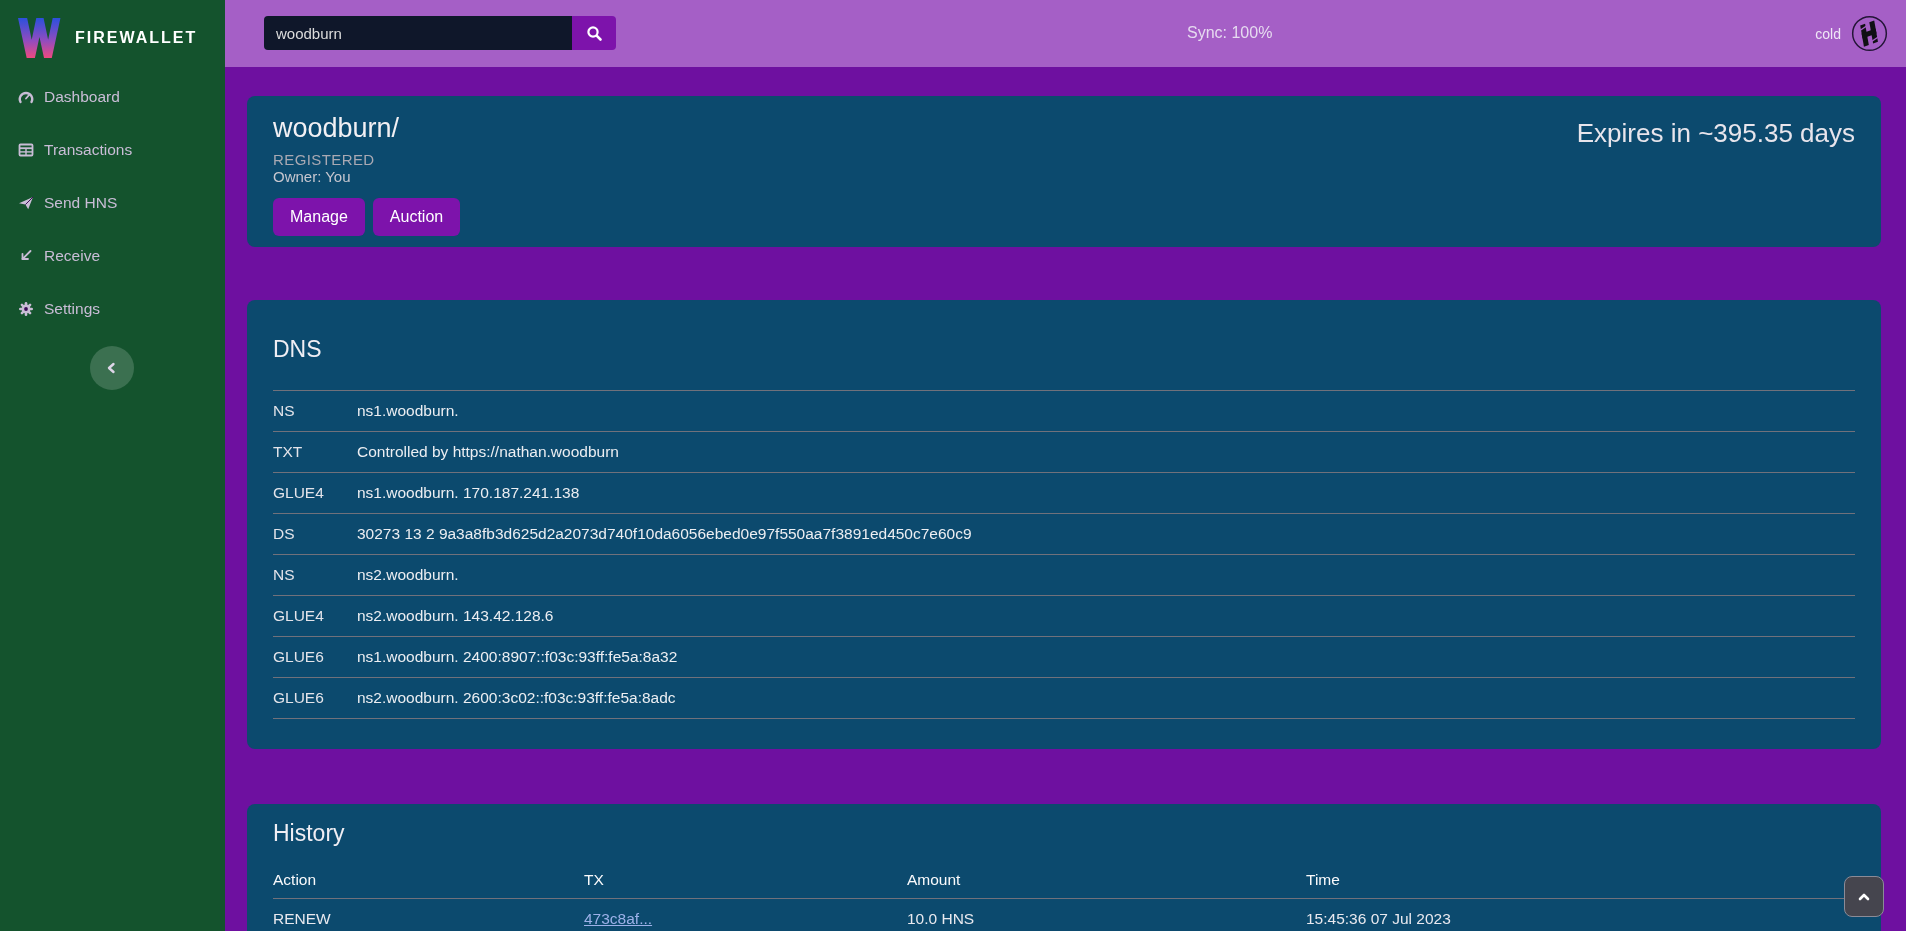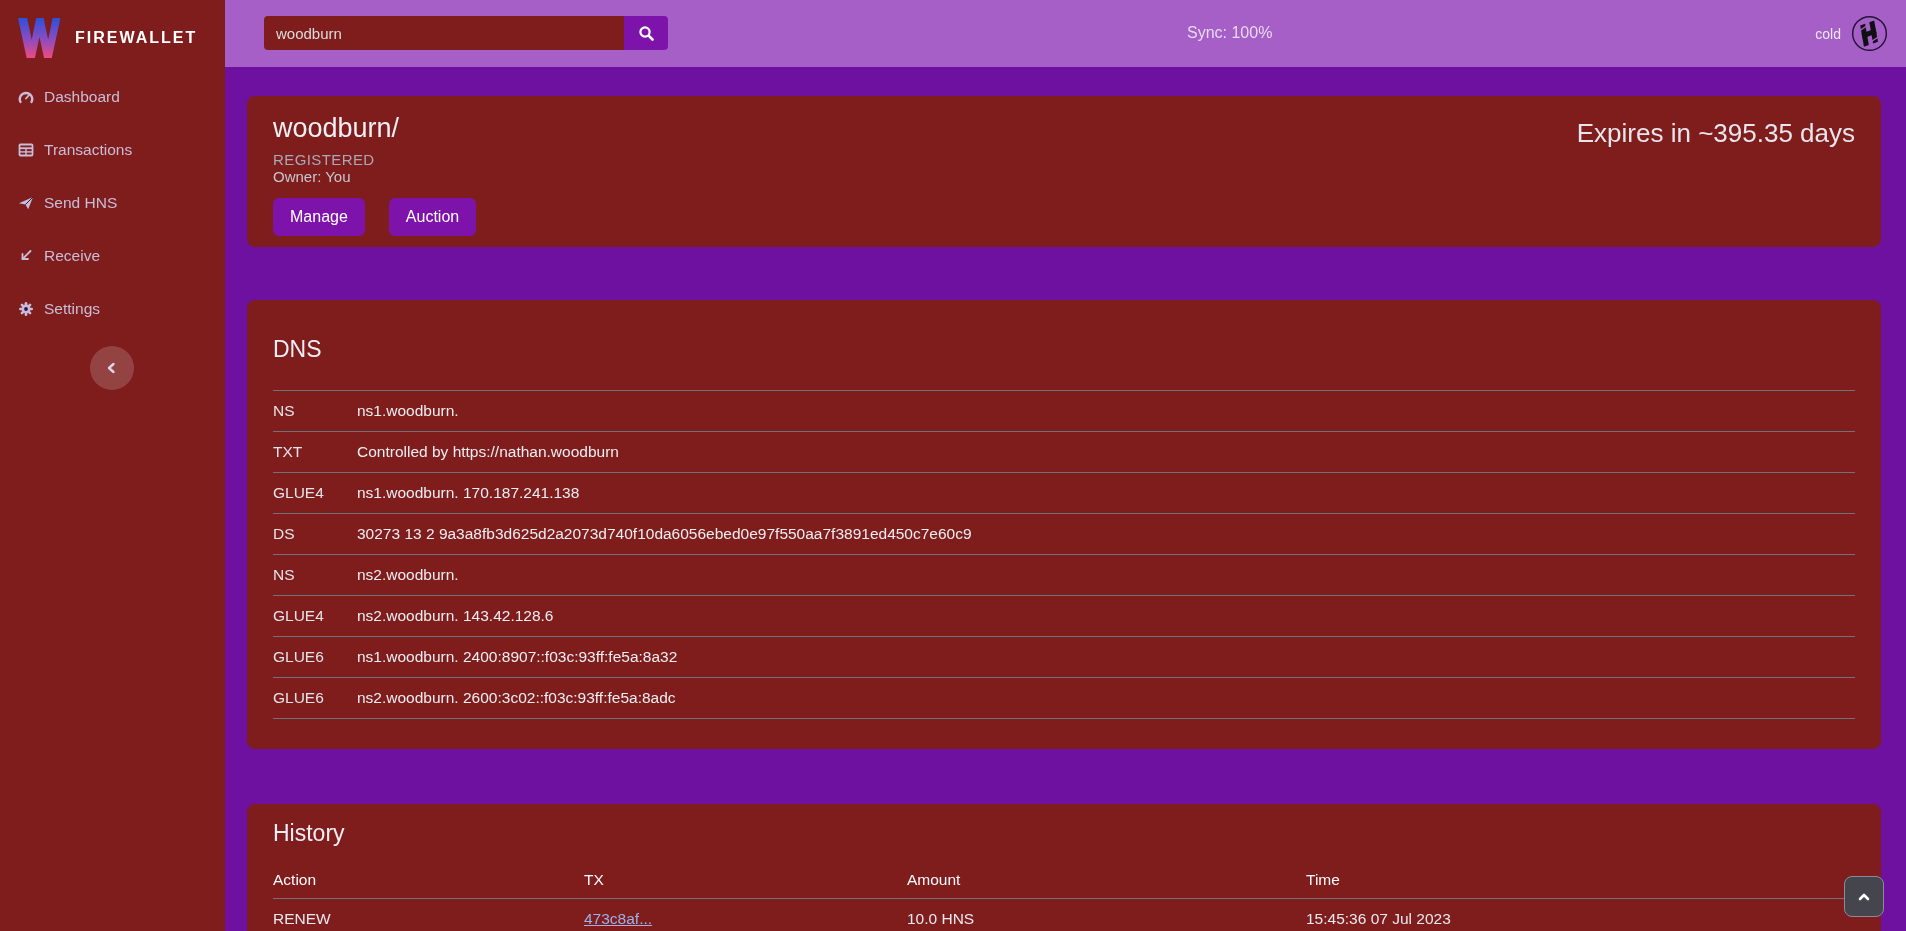--- a/index.html
+++ b/index.html
@@ -1,46 +1,46 @@
 <!DOCTYPE html>
 <html><head>
 <meta charset="utf-8">
 <style>
   * { margin:0; padding:0; box-sizing:border-box; }
   html,body { width:1906px; height:931px; overflow:hidden; font-family:"Liberation Sans", sans-serif; }
   body { background:#6e10a0; position:relative; }
 
   
-  .sidebar { position:absolute; left:0; top:0; width:225px; height:931px; background:#7f1d1d; z-index:5; }
+  .sidebar { position:absolute; left:0; top:0; width:225px; height:931px; background:#14532d; z-index:5; }
   .brand { display:flex; align-items:center; padding:13px 0 0 16px; height:62px; cursor:pointer; }
   .brand-name { color:#ffffff; font-size:16px; font-weight:800; letter-spacing:2px; margin-left:13px; }
   .nav { margin-top:24px; }
   .nav-item { display:flex; align-items:center; padding:0 0 0 18px; height:22px; margin-bottom:31px; color:#c9bdd6; font-size:15.5px; cursor:pointer; }
   .nav-icon { width:16px; height:16px; margin-right:10px; display:inline-flex; align-items:center; justify-content:center; color:#c9bdd6; }
   .collapse-btn { position:absolute; left:90px; top:346px; width:44px; height:44px; border-radius:50%; border:none; background:rgba(255,255,255,0.17); display:flex; align-items:center; justify-content:center; cursor:pointer; }
 
   
   .topbar { position:absolute; left:225px; top:0; width:1681px; height:67px; background:#a55fc6; z-index:4; }
   .search-group { position:absolute; left:39px; top:16px; display:flex; height:34px; }
-  .search-input { width:360px; height:34px; background:#7f1d1d; border:none; outline:none; color:#dcdcdc; font-size:15px; padding:8px 12px; border-radius:4px 0 0 4px; font-family:"Liberation Sans", sans-serif; }
+  .search-input { width:308px; height:34px; background:#0f172a; border:none; outline:none; color:#dcdcdc; font-size:15px; padding:8px 12px; border-radius:4px 0 0 4px; font-family:"Liberation Sans", sans-serif; }
   .search-btn { width:44px; height:34px; background:#7d13ab; border:none; border-radius:0 4px 4px 0; display:flex; align-items:center; justify-content:center; cursor:pointer; }
   .sync { position:absolute; left:962px; top:24px; color:#e6dbf0; font-size:16px; }
   .wallet-group { position:absolute; right:18px; top:0; height:67px; display:flex; align-items:center; gap:10px; }
   .wallet-name { color:#efe7f6; font-size:14px; }
   .hs-logo { cursor:pointer; }
 
   
   .main { position:absolute; left:225px; top:67px; width:1681px; height:864px; background:#6e10a0; overflow:hidden; padding:29px 25px 0 22px; }
-  .card { background:#7f1d1d; border-radius:8px; color:#fff; }
+  .card { background:#0c4a6e; border-radius:8px; color:#fff; }
 
   .domain-card { height:151px; padding:17px 26px; display:flex; justify-content:space-between; margin-bottom:53px; }
   .domain-title { font-size:27px; color:#f2f0f4; font-weight:400; }
   .domain-status { font-size:15px; color:#a9a9b3; margin-top:7px; letter-spacing:0.4px; }
   .domain-owner { font-size:15px; color:#c6c6cf; }
-  .btn-row { margin-top:13px; display:flex; gap:24px; }
+  .btn-row { margin-top:13px; display:flex; gap:8px; }
   .btn { background:#7d13ab; color:#fff; border:none; border-radius:6px; font-size:16px; padding:10px 17px; cursor:pointer; font-family:"Liberation Sans", sans-serif; }
   .domain-expires { font-size:26px; color:#e8e5ec; margin-top:5px; }
 
   .dns-card { padding:36px 26px 30px 26px; margin-bottom:55px; }
   .card-title { font-size:23px; color:#f0eef4; font-weight:400; }
   .dns-table { width:100%; border-collapse:collapse; margin-top:27px; table-layout:fixed; }
   .dns-table tr { border-top:1px solid #71717b; }
   .dns-table tr:last-child { border-bottom:1px solid #71717b; }
   .dns-table td { height:41px; font-size:15.5px; vertical-align:middle; }
   .dns-type { width:84px; color:#e4e4ea; }

